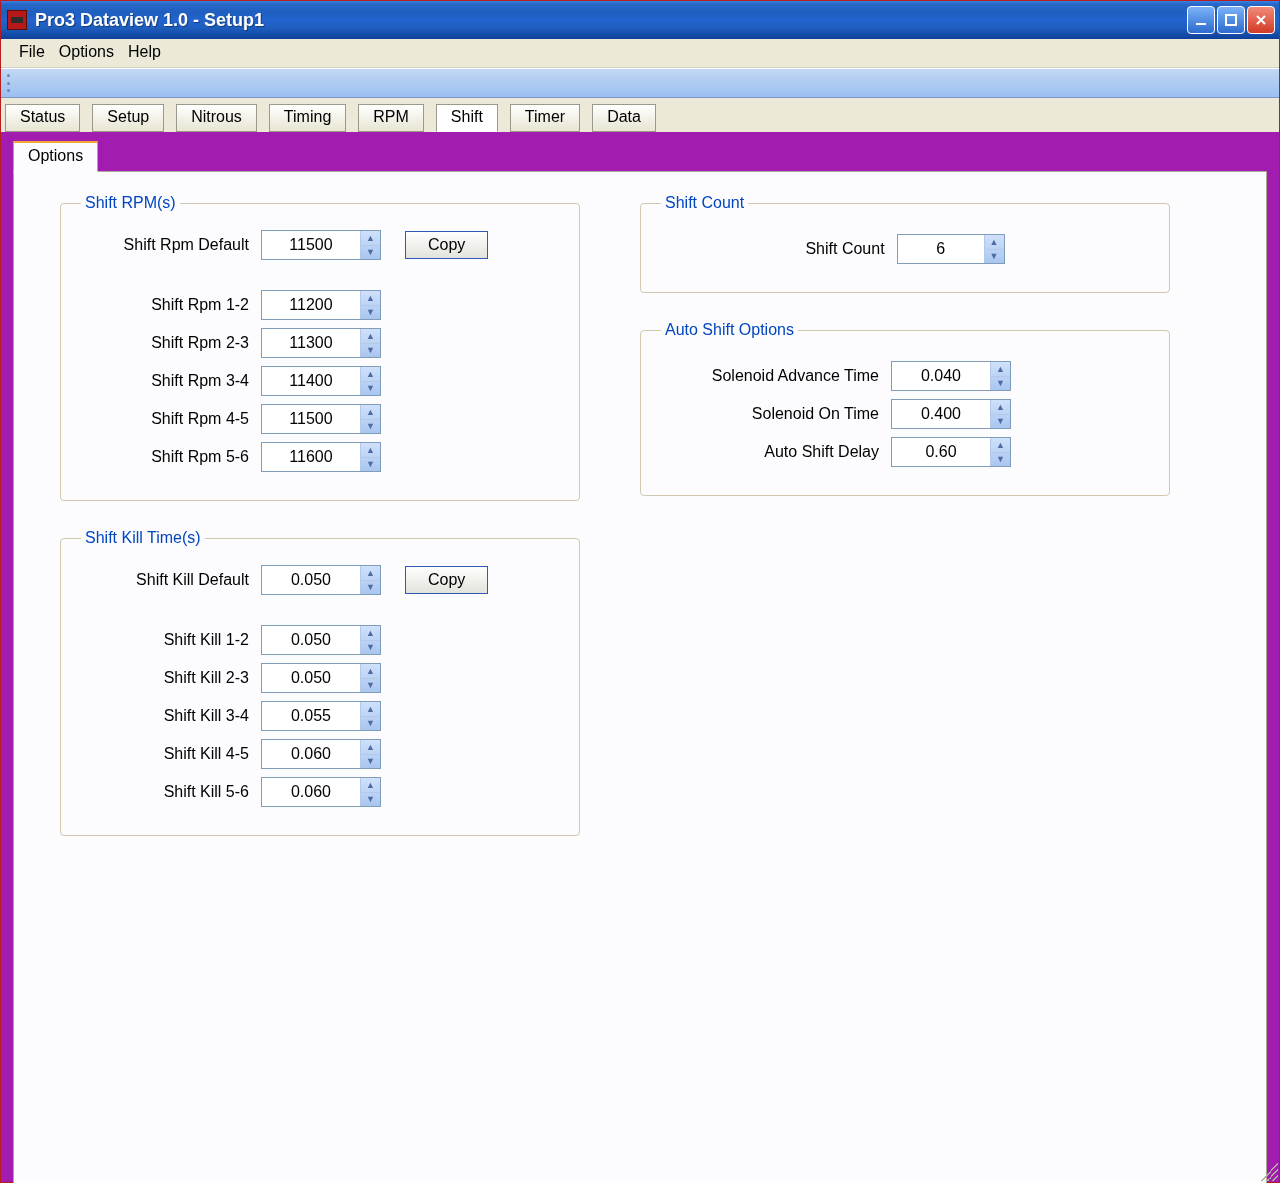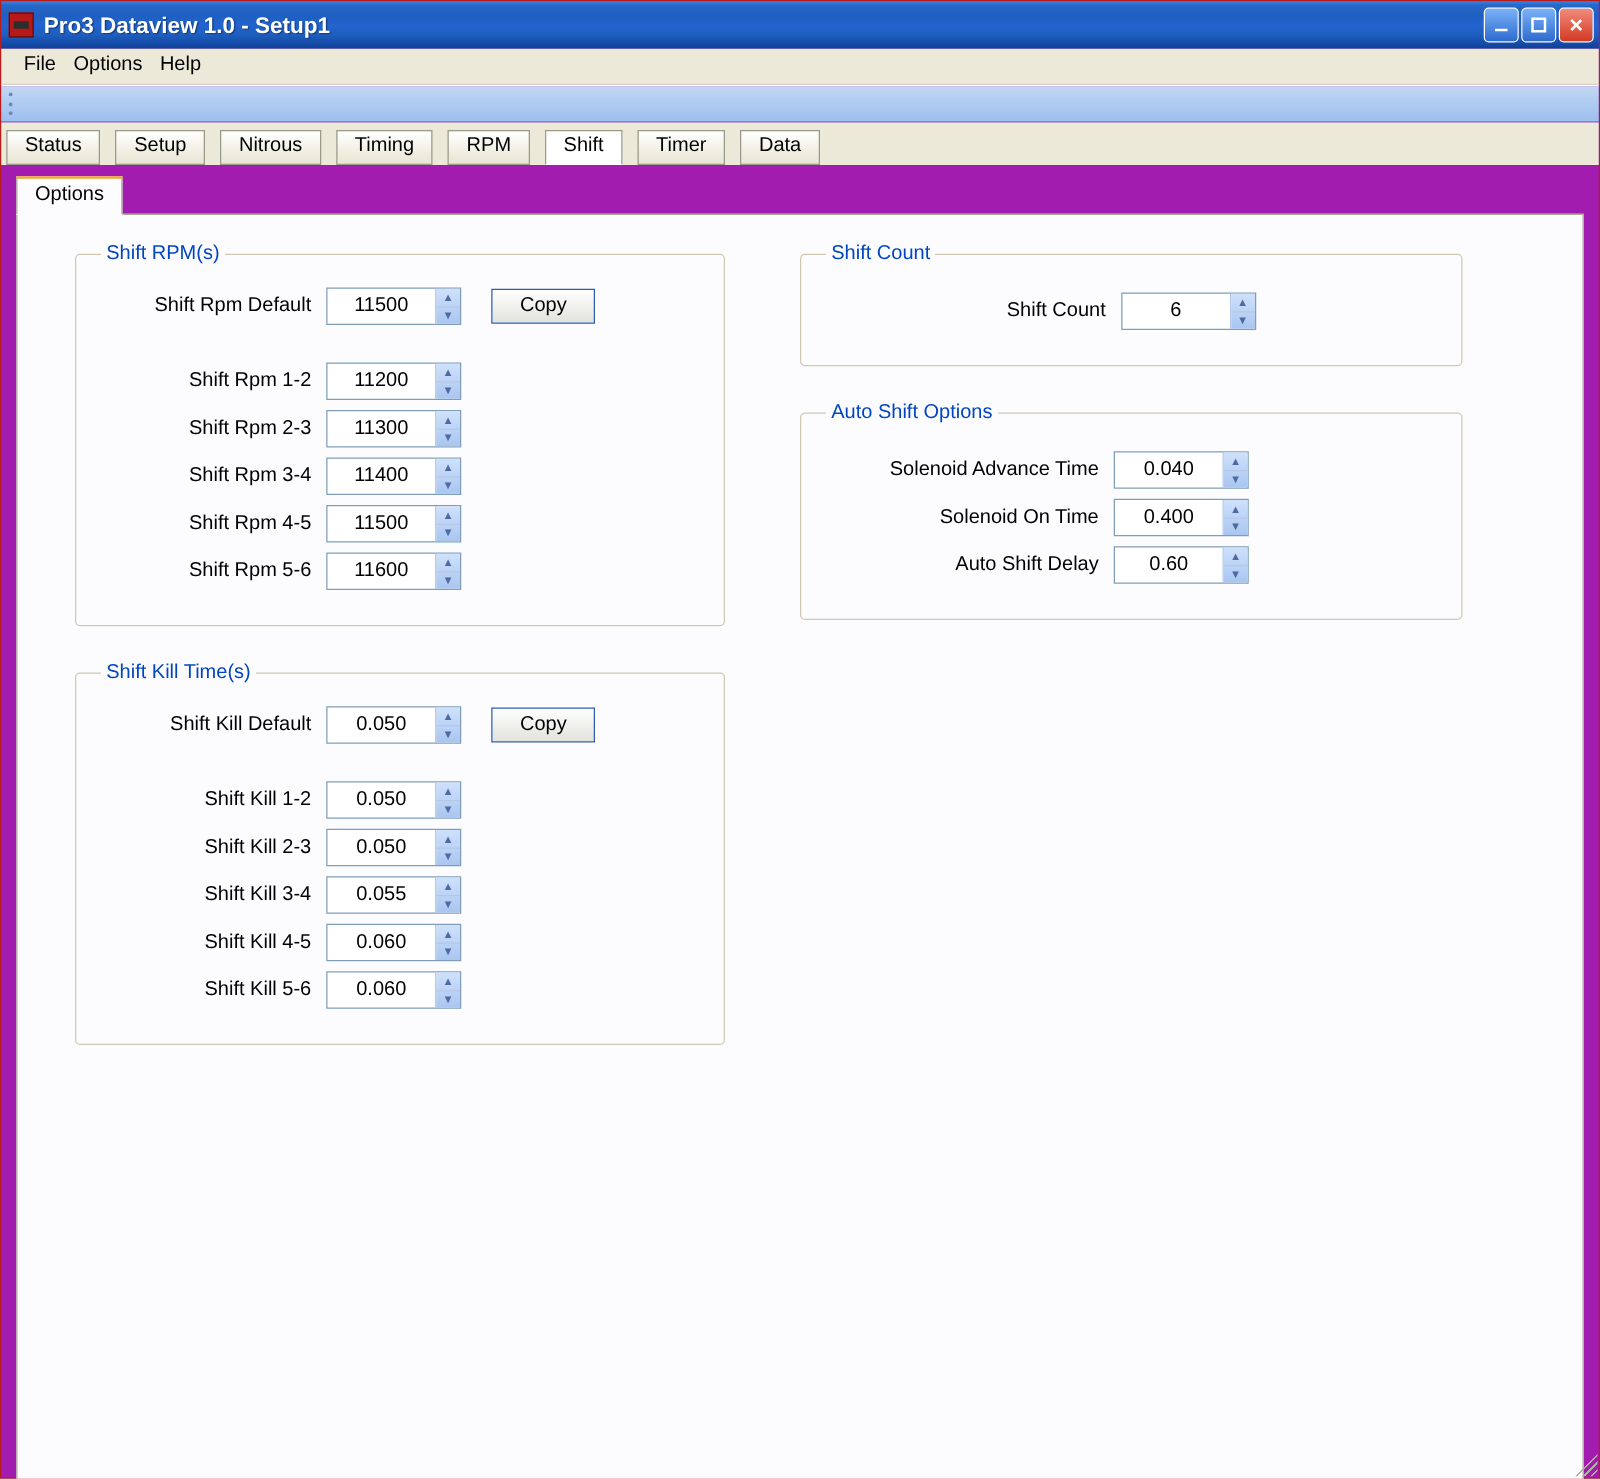--- a/index.html
+++ b/index.html
@@ -151,21 +151,21 @@
   .row.first { margin-top:4px; margin-bottom:30px;}
   .row label.lbl {
     width: 180px; text-align:right;
     padding-right: 12px;
     font-size:16px;
     color:#000;
     white-space:nowrap;
   }
   .col.right .row label.lbl { width: 230px; }
   .spin {
-    width: 108px; height:30px;
+    width: 120px; height:30px;
     border:1px solid #7f9db9;
     background:#fff;
     display:flex; align-items:stretch;
   }
   .spin.narrow { width: 108px; }
   .spin .val {
     flex:1; display:flex; align-items:center; justify-content:center;
     font-size:16px;
   }
   .spin .arrows {

